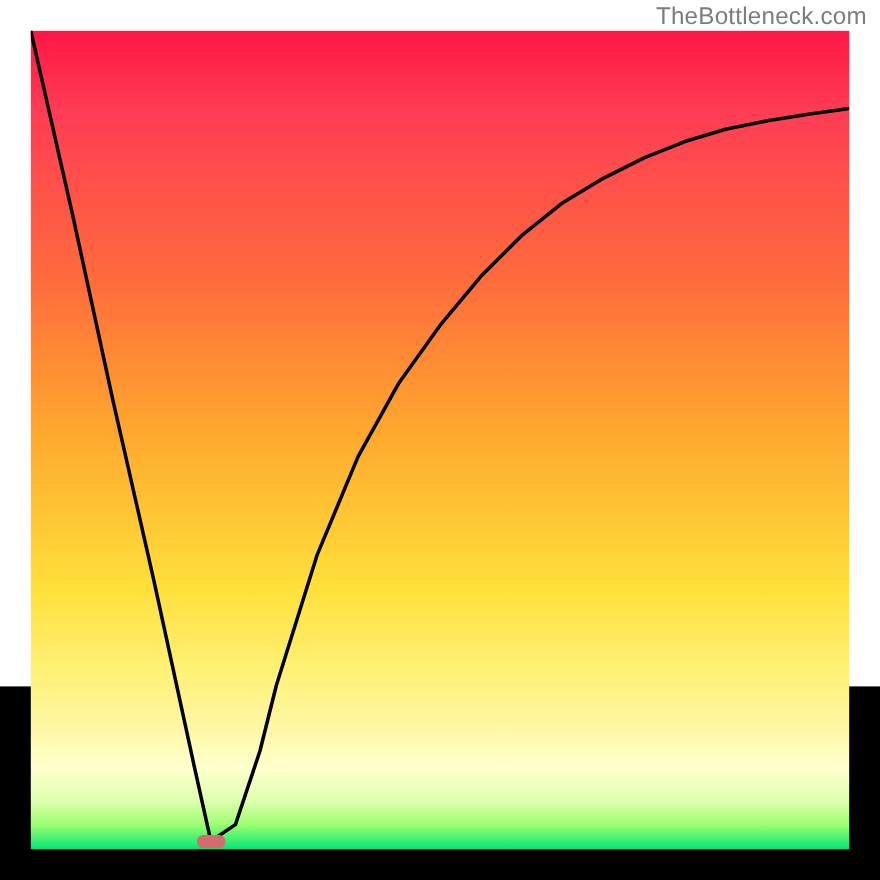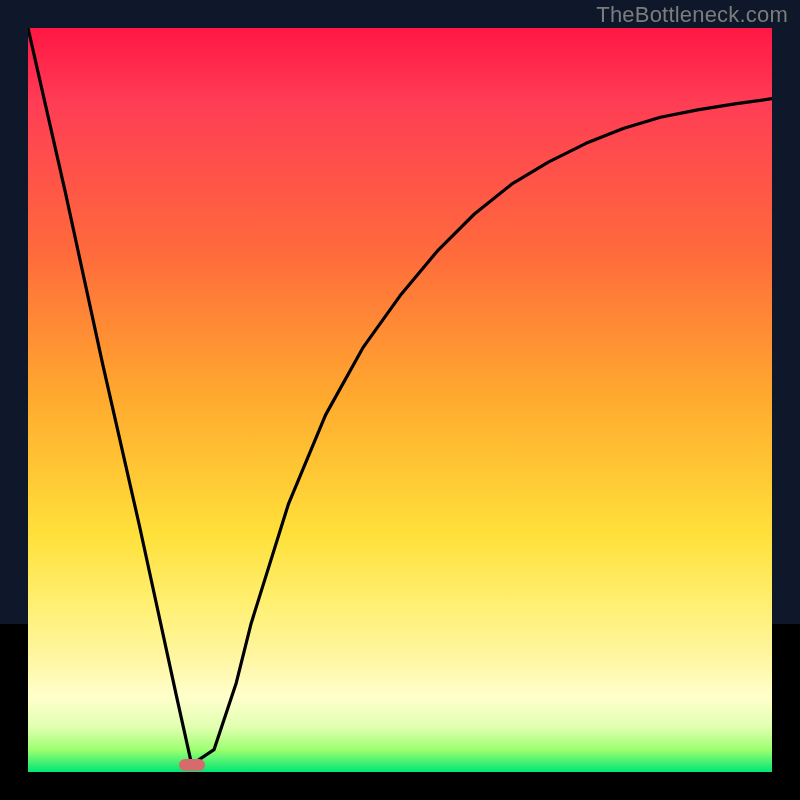--- a/index.html
+++ b/index.html
@@ -8,21 +8,21 @@
     width: 800px;
     height: 800px;
     background: #000;
     font-family: Arial, Helvetica, sans-serif;
     overflow: hidden;
   }
   .frame {
     position: relative;
     width: 800px;
     height: 624px;
-    background: #0f172a;
+    background: #ffffff;
   }
   .plot {
     position: absolute;
     left: 28px;
     top: 28px;
     width: 744px;
     height: 744px;
     background: linear-gradient(to bottom,
       #ff1744 0%,
       #ff3d55 10%,

